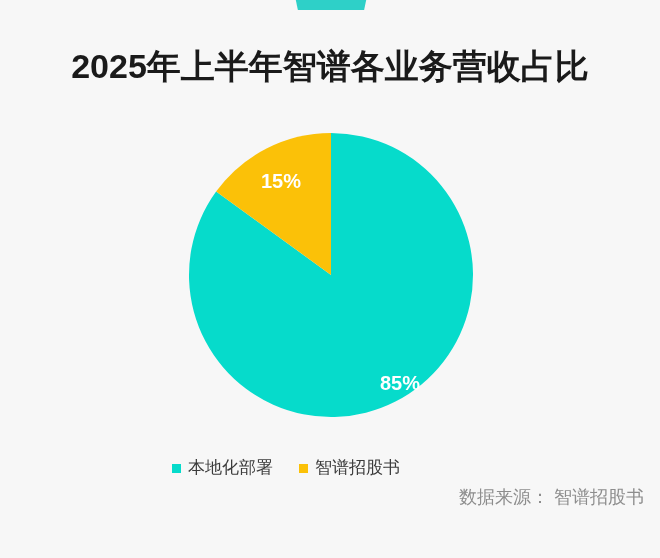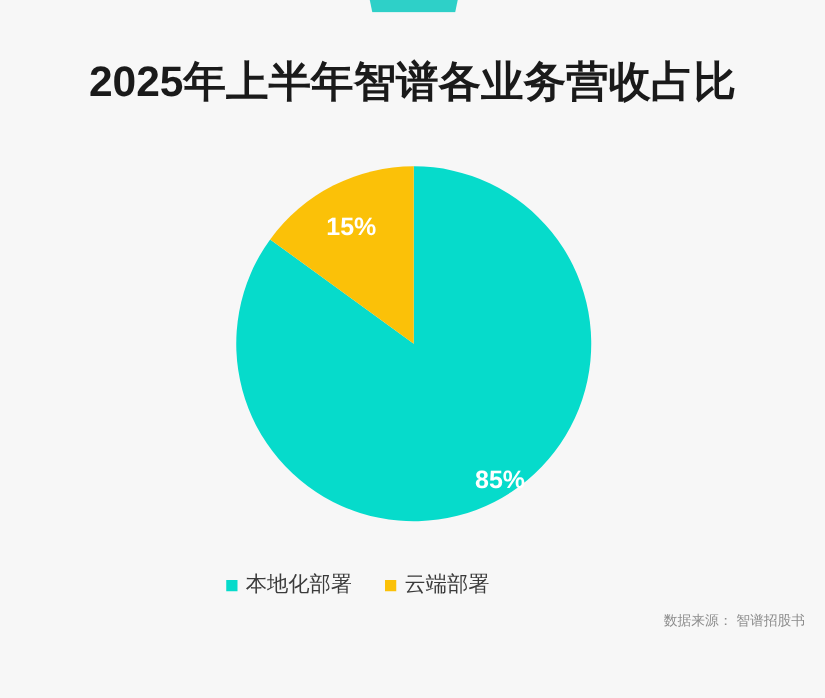--- a/index.html
+++ b/index.html
@@ -97,21 +97,21 @@
     line-height: 20px;
     white-space: nowrap;
   }
 
   
   .source {
     position: absolute;
     right: 16px;
     top: 488px;
     text-align: right;
-    font-size: 11px;
+    font-size: 18px;
     color: #8d8d8d;
     line-height: 19px;
   }
   .source-line { white-space: nowrap; }
 </style>
 </head>
 <body>
 
 <div class="deco-wrap">
   <div class="deco-trapezoid" style="background: rgb(46, 208, 200);"></div>
@@ -131,19 +131,19 @@
   </svg>
 </div>
 
 <div class="legend">
   <div class="legend-item">
     <span class="legend-swatch" id="sw-0" style="background: rgb(6, 219, 203);"></span>
     <span class="legend-label">本地化部署</span>
   </div>
   <div class="legend-item">
     <span class="legend-swatch" id="sw-1" style="background: rgb(251, 193, 8);"></span>
-    <span class="legend-label">云端部署</span>
+    <span class="legend-label">智谱招股书</span>
   </div>
 </div>
 
 <div class="source">
   <div class="source-line">数据来源： 智谱招股书</div>
 </div>
 
 </body></html>

